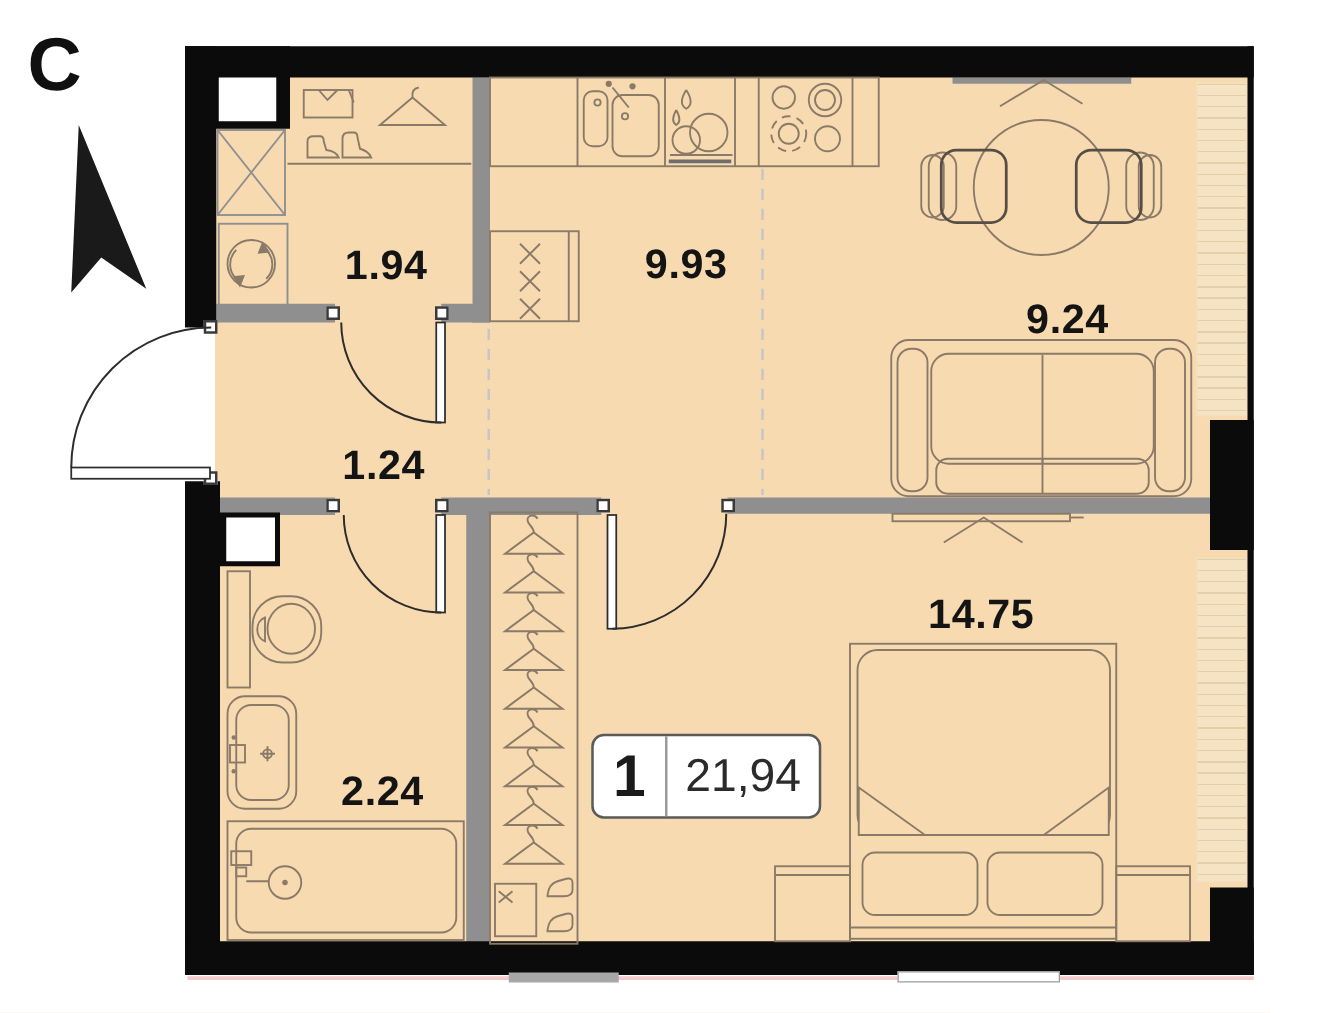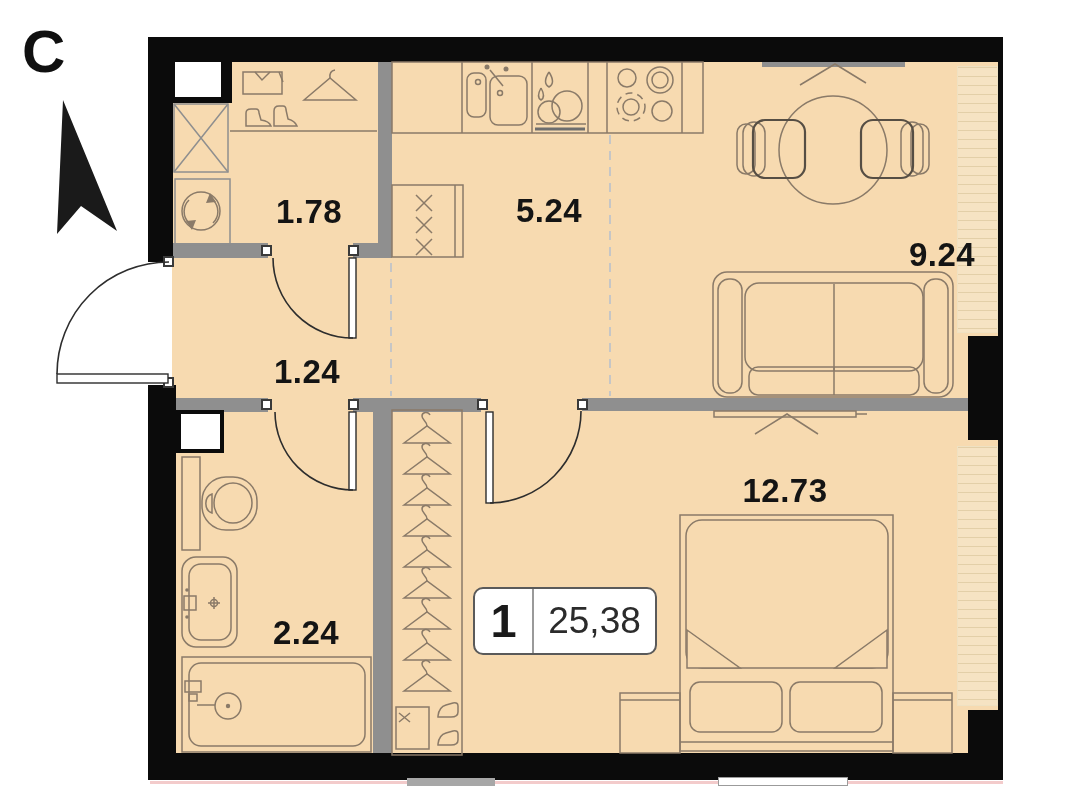--- a/index.html
+++ b/index.html
@@ -262,25 +262,25 @@
       <path class="door" d="M353,490 A78,78 0 0 1 275,412"></path>
     </g>
     <g>
       <rect class="leaf" x="486" y="412" width="7" height="91"></rect>
       <path class="door" d="M490,503 A92,92 0 0 0 581,411"></path>
     </g>
   </svg>
 
   <div class="abs compass-letter">С</div>
 
-  <div class="abs room-label" style="left:309px;top:212px;">1.78</div>
-  <div class="abs room-label" style="left:549px;top:211px;">5.24</div>
-  <div class="abs room-label" style="left:942px;top:255px;">9.24</div>
+  <div class="abs room-label" style="left:309px;top:212px;">1.94</div>
+  <div class="abs room-label" style="left:549px;top:211px;">9.93</div>
+  <div class="abs room-label" style="left:854px;top:255px;">9.24</div>
   <div class="abs room-label" style="left:307px;top:372px;">1.24</div>
   <div class="abs room-label" style="left:306px;top:633px;">2.24</div>
-  <div class="abs room-label" style="left:785px;top:491px;">12.73</div>
+  <div class="abs room-label" style="left:785px;top:491px;">14.75</div>
 
   <div class="abs badge">
     <div class="cell1">1</div>
-    <div class="cell2">25,38</div>
+    <div class="cell2">21,94</div>
   </div>
 
 </div>
 
 </body></html>

